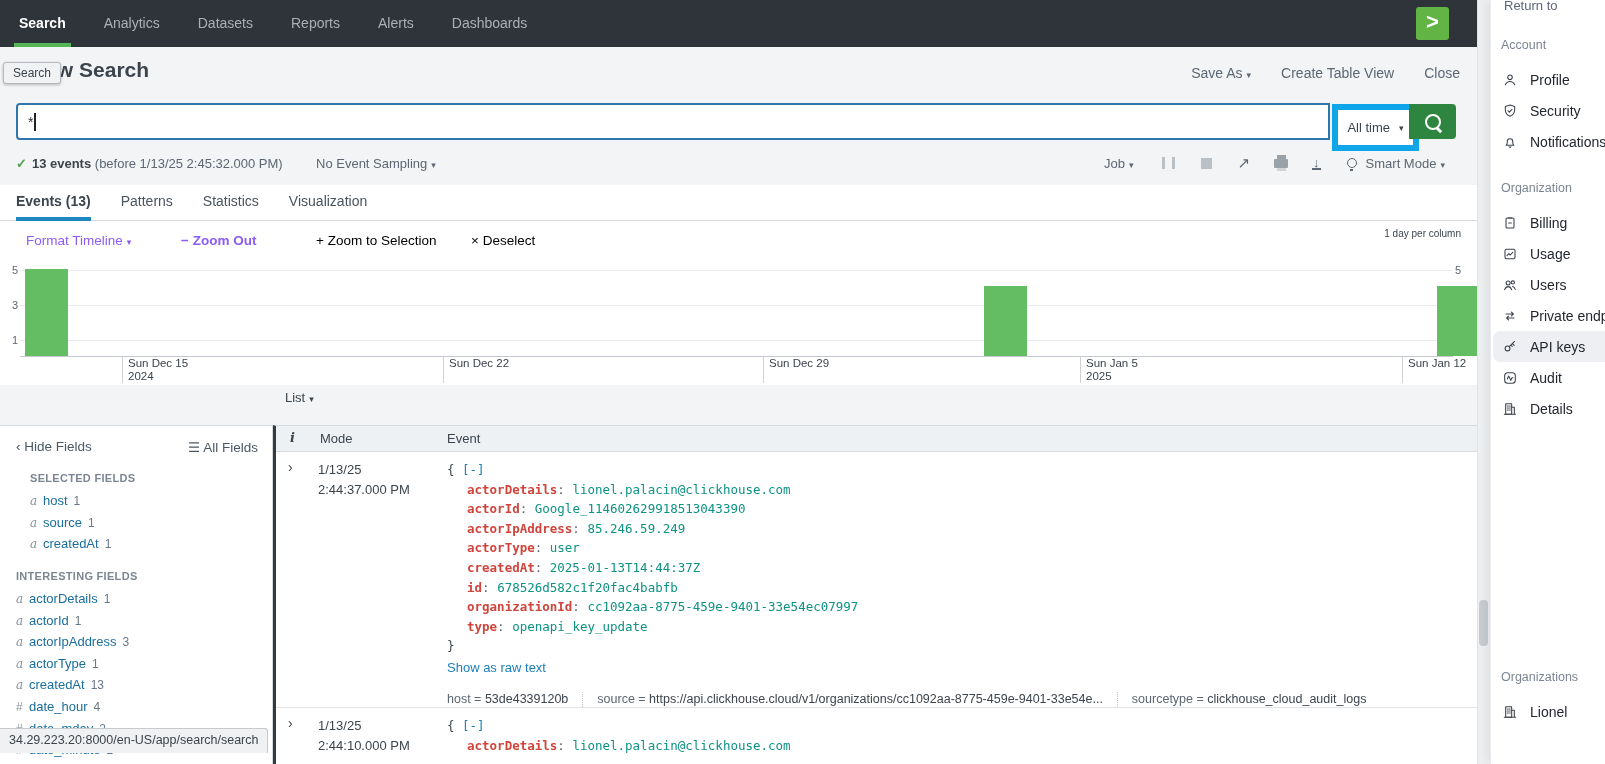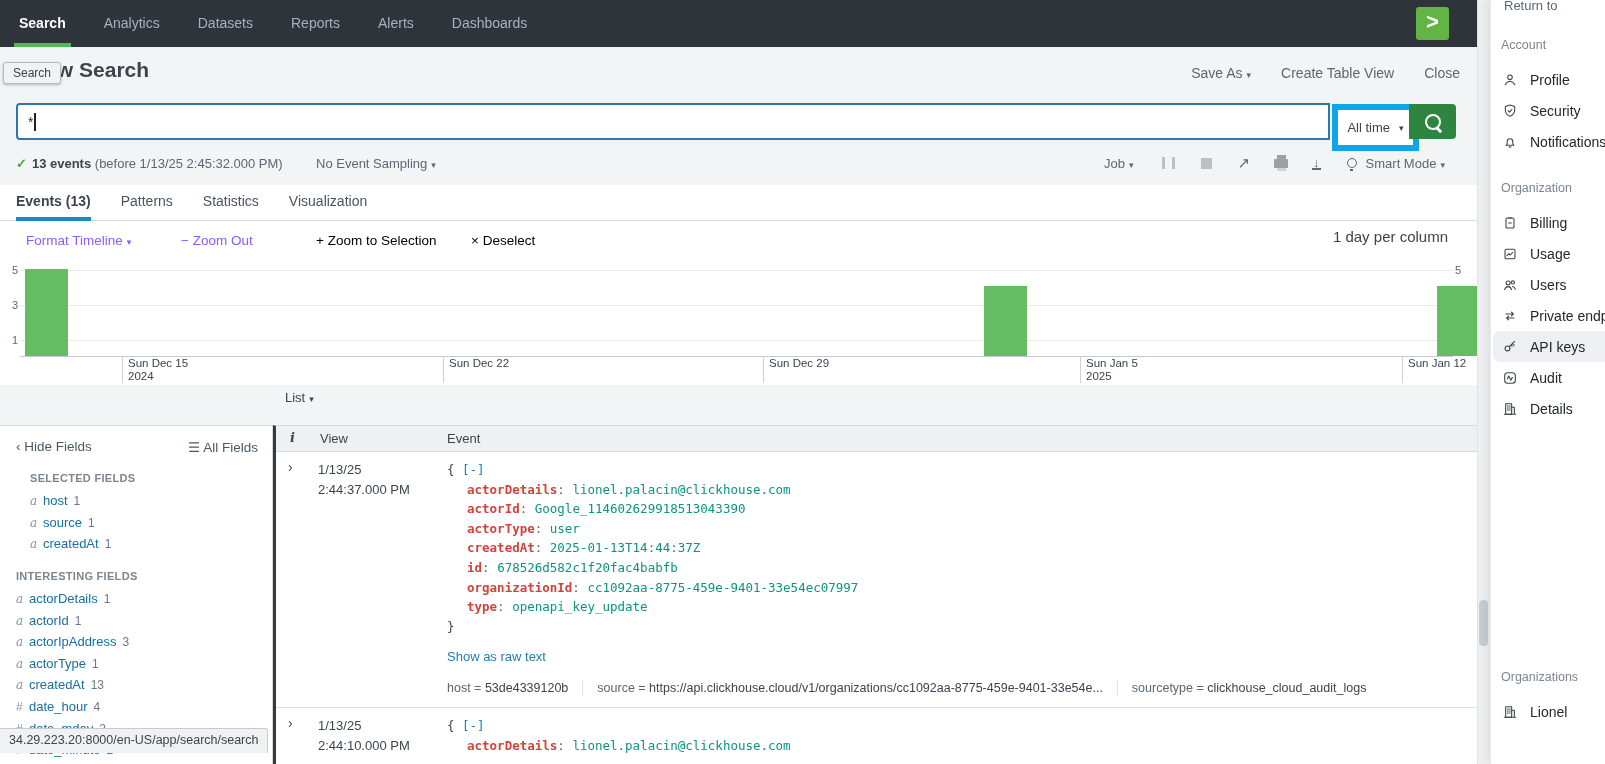--- a/index.html
+++ b/index.html
@@ -47,21 +47,21 @@
 
   
   .tabsrow{left:0;top:185px;width:1477px;height:36px;background:#fff;border-bottom:1px solid #d5dadf;padding-left:16px;box-sizing:border-box;white-space:nowrap;}
   .tab{display:inline-block;margin-right:30px;line-height:32px;font-size:14px;color:#4a545e;cursor:pointer;}
   .tab.active{color:#3c444d;font-weight:bold;border-bottom:4px solid #1d88c2;}
 
   
   .timeline{left:0;top:221px;width:1477px;height:164px;background:#fff;}
   .tl-ctrl{position:absolute;top:12px;font-size:13.5px;color:#8b5cf6;white-space:nowrap;cursor:pointer;}
   .tl-ctrl.disabled{color:#000000;cursor:default;margin-left:40px;}
-  .tl-scale{position:absolute;top:7px;right:29px;font-size:15px;color:#3c444d;}
+  .tl-scale{position:absolute;top:7px;right:16px;font-size:10px;color:#3c444d;}
   .plot{position:absolute;left:0;top:41px;width:1477px;height:95px;}
   .gridline{position:absolute;left:20px;right:24px;height:1px;background:#e8ebee;}
   .axisline{position:absolute;left:20px;right:24px;bottom:0;height:1px;background:#c3c9ce;}
   .ylab{position:absolute;font-size:11px;color:#5c6773;width:14px;}
   .bar{position:absolute;bottom:1px;background:#65bd63;cursor:pointer;}
   .xaxis{position:absolute;left:0;top:136px;width:1477px;height:28px;}
   .xtick{position:absolute;top:0;height:26px;border-left:1px solid #cdd2d7;padding-left:5px;font-size:11.5px;color:#3c444d;line-height:13px;white-space:nowrap;}
 
   
   .res-controls{left:285px;top:390px;display:flex;gap:14px;font-size:13px;color:#3c444d;white-space:nowrap;flex-direction:column;}
@@ -91,21 +91,21 @@
   .erow2{top:282px;height:80px;}
   .chev{position:absolute;left:12px;top:7px;font-size:14px;color:#3c444d;cursor:pointer;}
   .etime{position:absolute;left:42px;top:8px;width:115px;font-size:13px;color:#3c444d;line-height:20px;}
   .ejson{position:absolute;left:171px;top:8px;font-family:"DejaVu Sans Mono",monospace;font-size:12.5px;line-height:19.6px;color:#3c444d;white-space:nowrap;}
   .jopen .brace{color:#3c444d;}
   .jlink{color:#1b7fb8;cursor:pointer;}
   .jfield{padding-left:20px;}
   .jkey{color:#d0443c;font-weight:bold;}
   .jpunct{color:#5c6773;}
   .jval{color:#0c9382;}
-  .rawlink{font-family:"Liberation Sans",sans-serif;font-size:13px;color:#1b7fb8;margin-top:11px;cursor:pointer;}
+  .rawlink{font-family:"Liberation Sans",sans-serif;font-size:13px;color:#1b7fb8;margin-top:2px;cursor:pointer;}
   .metarow{font-family:"Liberation Sans",sans-serif;font-size:12.5px;color:#5c6773;margin-top:12px;display:flex;align-items:center;}
   .metarow .mval{color:#3c444d;}
   .vsep{border-left:1px dotted #c3cbd2;height:15px;margin:0 14px;}
 
   
   .url-tip{left:0;top:728px;height:24px;background:#f0f1f2;border:1px solid #c6cacd;border-left:0;border-bottom:0;border-top-right-radius:3px;font-size:12.5px;color:#3c444d;line-height:23px;padding:0 9px;z-index:9;}
 
   
   .scrollstrip{left:1477px;top:0;width:13px;height:764px;background:#eef0f1;border-left:1px solid #e0e3e6;box-sizing:border-box;}
   .scrollthumb{left:1479px;top:600px;width:9px;height:46px;background:#c8cdd2;border-radius:4px;}
@@ -163,21 +163,21 @@
     <span class="i-print" style="margin-right:24px;"></span>
     <span class="i-down" style="margin-right:26px;cursor:pointer;">↓</span>
     <span class="i-bulb" style="margin-right:9px;"></span>
     <span style="cursor:pointer;"><span>Smart Mode</span><span class="caret">▾</span></span>
   </div>
 
   <div class="abs tabsrow" id="tabs"><div class="tab active">Events (13)</div><div class="tab">Patterns</div><div class="tab">Statistics</div><div class="tab">Visualization</div></div>
 
   <div class="abs timeline">
     <span class="tl-ctrl" style="left:26px;"><span>Format Timeline</span><span class="caret">▾</span></span>
-    <span class="tl-ctrl" style="left:181px;"><span>−</span> <span>Zoom Out</span></span>
+    <span class="tl-ctrl" style="left:181px;font-weight:bold;"><span>−</span> <span>Zoom Out</span></span>
     <span class="tl-ctrl disabled" style="left:276px;"><span>+</span> <span>Zoom to Selection</span></span>
     <span class="tl-ctrl disabled" style="left:431px;"><span>×</span> <span>Deselect</span></span>
     <span class="tl-scale">1 day per column</span>
     <div class="plot" id="plot">
         <div class="gridline" style="top: 78px;"></div>
         <span class="ylab" style="left: 4px; top: 72px; text-align: right;">1</span>
         <span class="ylab" style="left: 1455px; top: 72px; text-align: left;">1</span>
         <div class="gridline" style="top: 43px;"></div>
         <span class="ylab" style="left: 4px; top: 37px; text-align: right;">3</span>
         <span class="ylab" style="left: 1455px; top: 37px; text-align: left;">3</span>
@@ -240,35 +240,36 @@
           <div class="frow"><span class="ftype num">#</span><span class="fname">date_hour</span><span class="fcount">4</span></div>
           <div class="frow"><span class="ftype num">#</span><span class="fname">date_mday</span><span class="fcount">2</span></div>
           <div class="frow"><span class="ftype num">#</span><span class="fname">date_minute</span><span class="fcount">2</span></div>
         </div>
     </div>
   </div>
 
   <div class="abs events">
     <div class="ehead">
       <span class="h-i">i</span>
-      <span class="h-time">View</span>
+      <span class="h-time">Mode</span>
       <span class="h-event">Event</span>
     </div>
 
     <div class="erow erow1">
       <span class="chev">›</span>
       <div class="etime">
         <div>1/13/25</div>
         <div>2:44:37.000 PM</div>
       </div>
       <div class="ejson">
         <div class="jopen"><span class="brace">{</span> <span class="jlink">[-]</span></div>
         <div id="json-fields-1">
             <div class="jfield"><span class="jkey">actorDetails</span><span class="jpunct">: </span><span class="jval">lionel.palacin@clickhouse.com</span></div>
             <div class="jfield"><span class="jkey">actorId</span><span class="jpunct">: </span><span class="jval">Google_114602629918513043390</span></div>
+            <div class="jfield"><span class="jkey">actorIpAddress</span><span class="jpunct">: </span><span class="jval">85.246.59.249</span></div>
             <div class="jfield"><span class="jkey">actorType</span><span class="jpunct">: </span><span class="jval">user</span></div>
             <div class="jfield"><span class="jkey">createdAt</span><span class="jpunct">: </span><span class="jval">2025-01-13T14:44:37Z</span></div>
             <div class="jfield"><span class="jkey">id</span><span class="jpunct">: </span><span class="jval">678526d582c1f20fac4babfb</span></div>
             <div class="jfield"><span class="jkey">organizationId</span><span class="jpunct">: </span><span class="jval">cc1092aa-8775-459e-9401-33e54ec07997</span></div>
             <div class="jfield"><span class="jkey">type</span><span class="jpunct">: </span><span class="jval">openapi_key_update</span></div>
           </div>
         <div class="brace">}</div>
         <div class="rawlink">Show as raw text</div>
         <div class="metarow" id="meta-1">
             <span><span>host = </span><span class="mval">53de4339120b</span></span>

